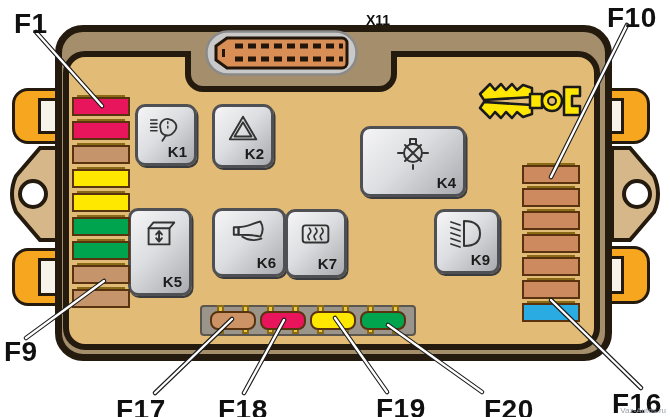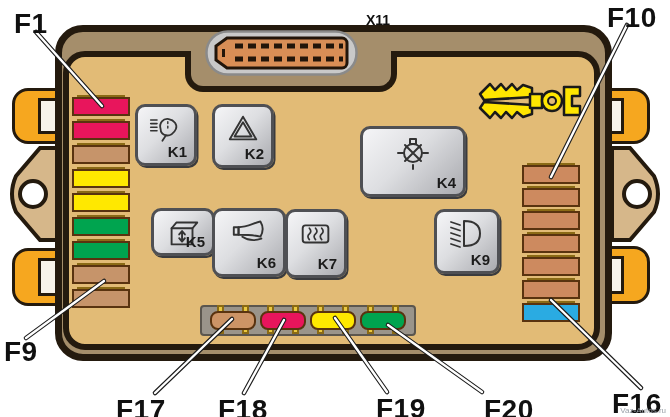--- a/index.html
+++ b/index.html
@@ -32,21 +32,21 @@
   
   .relay{position:absolute;z-index:5;border:3px solid #4f5054;border-radius:10px;box-sizing:border-box;
          background:linear-gradient(135deg,#f5f5f7 0%,#dddee1 45%,#a9aaaf 100%);
          box-shadow:1.5px 2px 0 #3a3b3e;}
   .relay svg{position:absolute;top:5px;left:50%;transform:translateX(-50%);}
   .klabel{position:absolute;right:7px;bottom:3px;font-weight:bold;font-size:15px;color:#1b1b1b;}
   .k1{left:135px;top:104px;width:62px;height:62px;}
   .k2{left:212px;top:104px;width:62px;height:64px;}
   .k3{left:287px;top:102px;width:62px;height:68px;}
   .k4{left:360px;top:102px;width:106px;height:71px;margin-top:24px;}
-  .k5{left:151px;top:208px;width:64px;height:48px;}
+  .k5{left:128px;top:208px;width:64px;height:88px;}
   .k6{left:212px;top:208px;width:74px;height:69px;}
   .k7{left:285px;top:209px;width:62px;height:69px;}
   .k8{left:358px;top:210px;width:66px;height:68px;}
   .k9{left:434px;top:209px;width:66px;height:65px;}
   
   .fcol{position:absolute;z-index:5;}
   #fcol-left{left:72px;top:94px;width:58px;}
   #fcol-right{left:522px;top:162px;width:58px;}
   .slot{position:relative;height:24px;}
   #fcol-right .slot{height:23px;}

